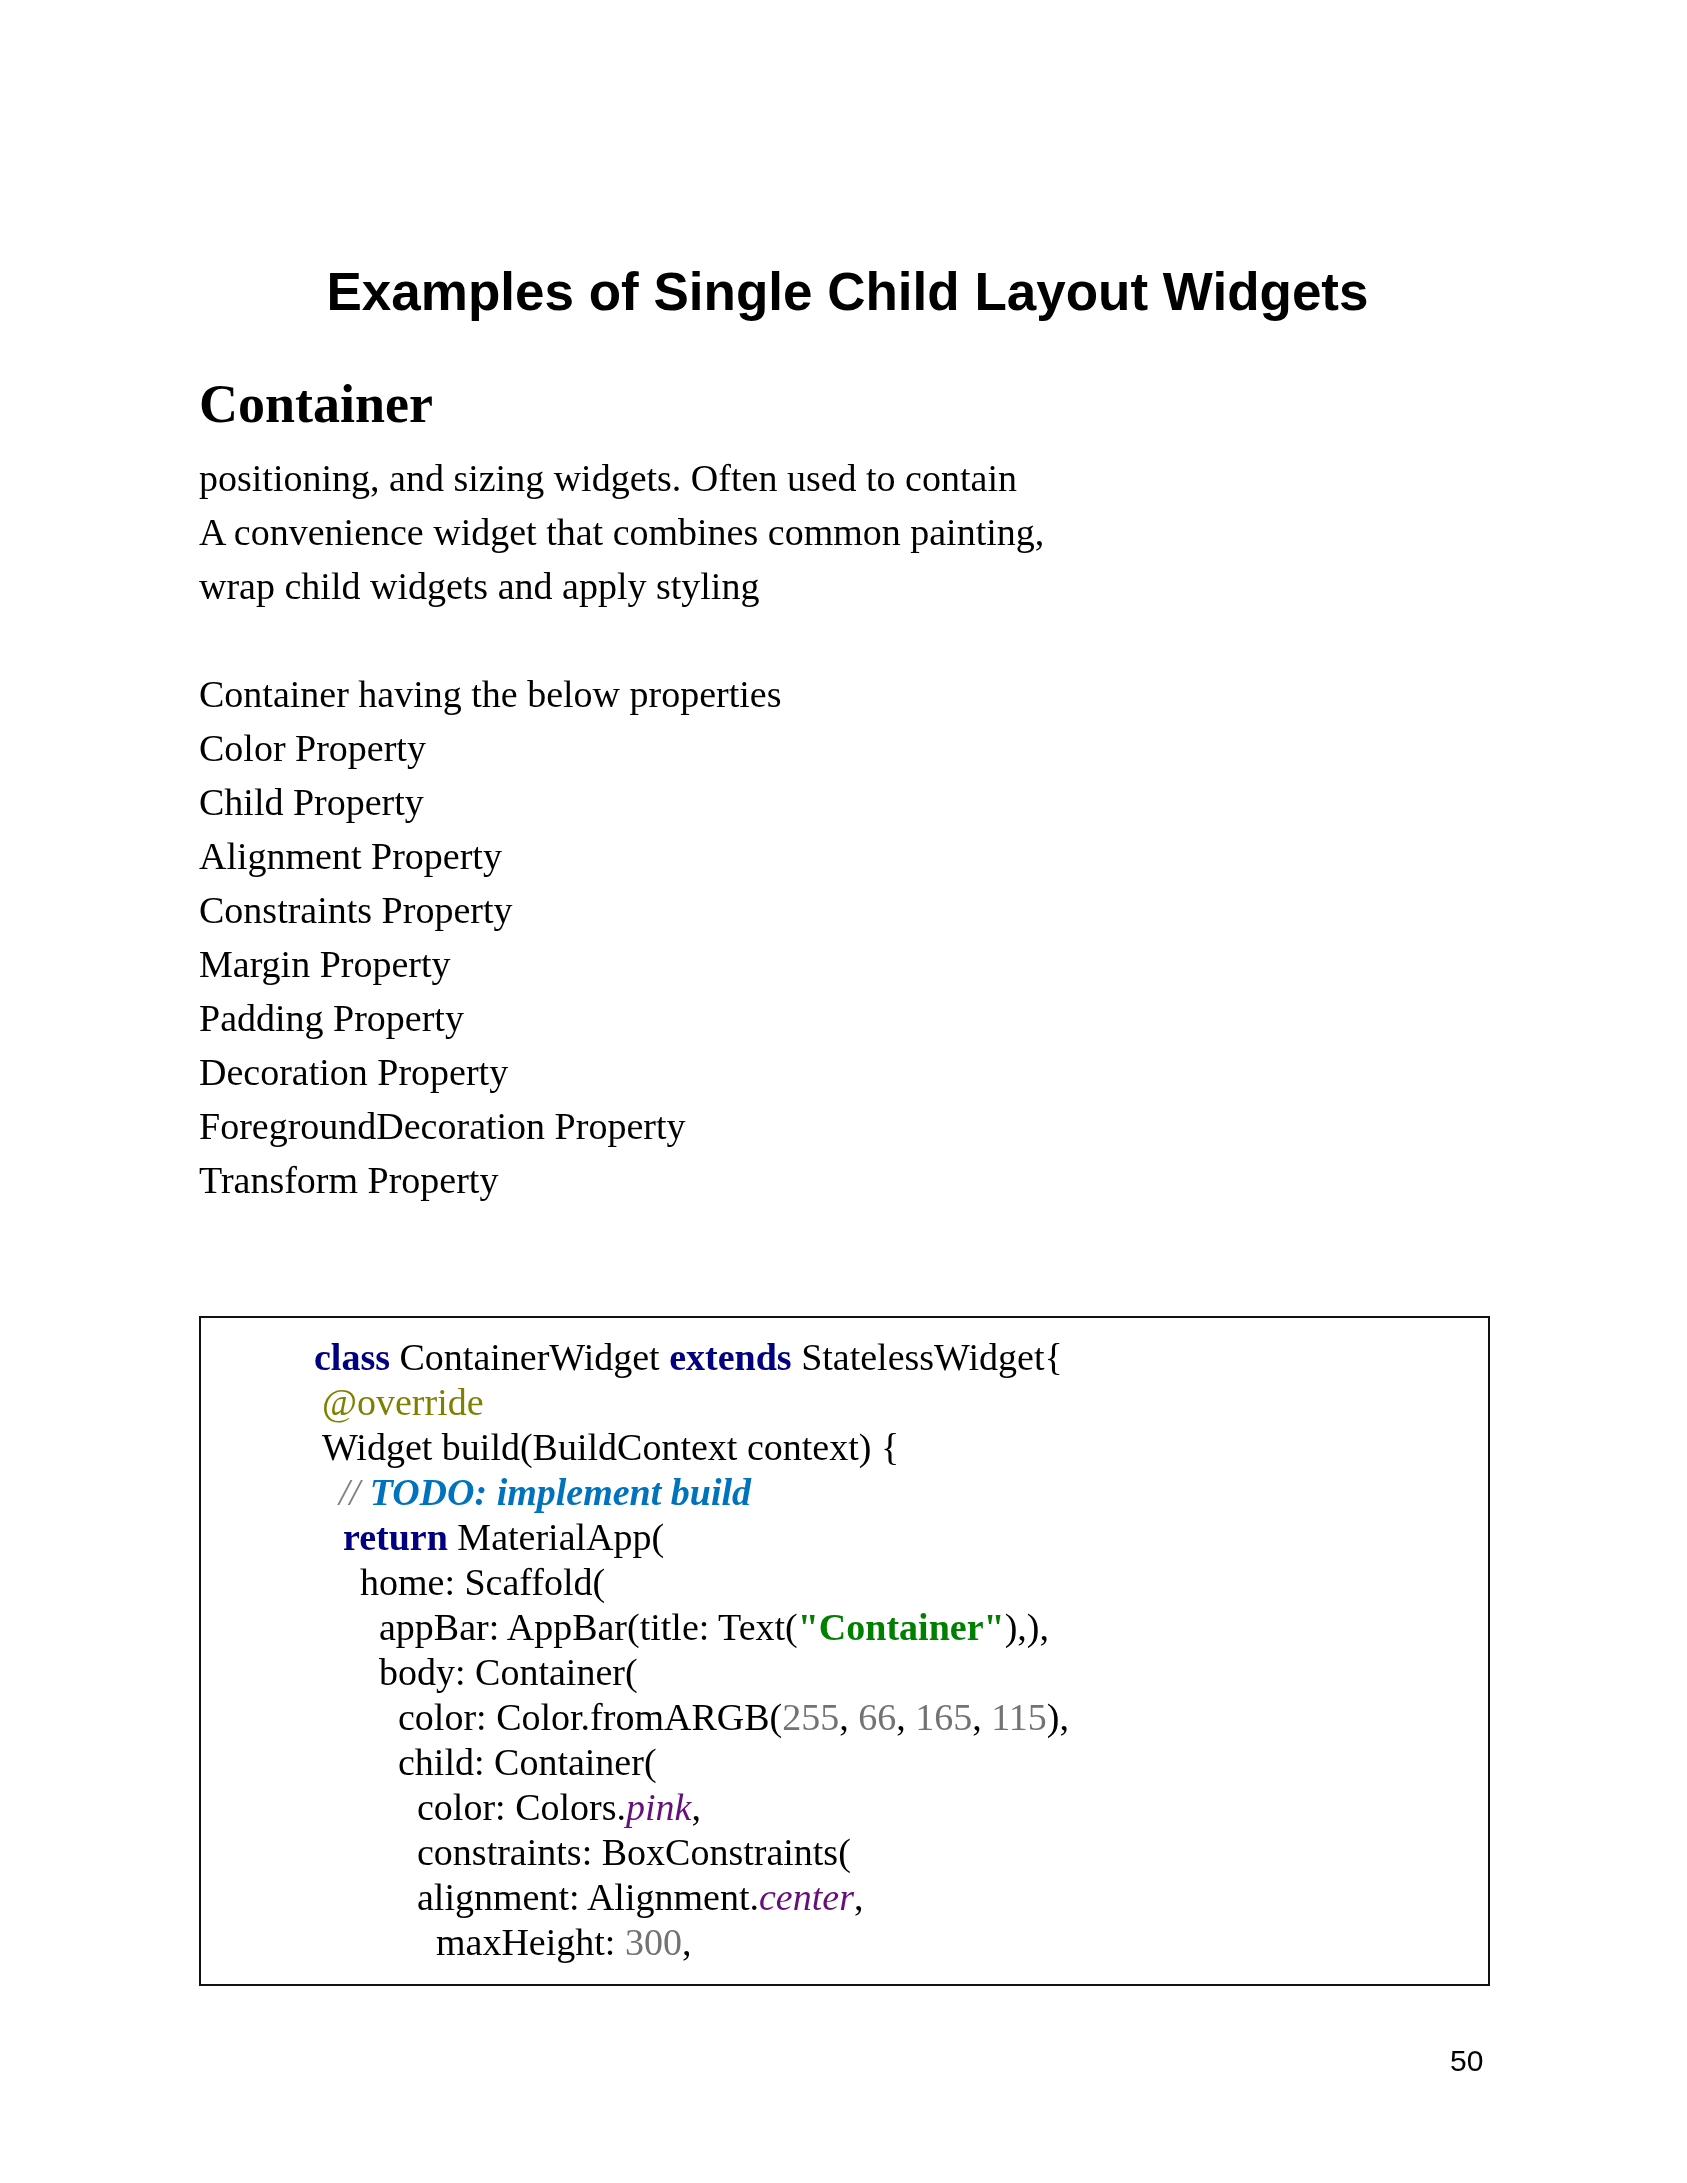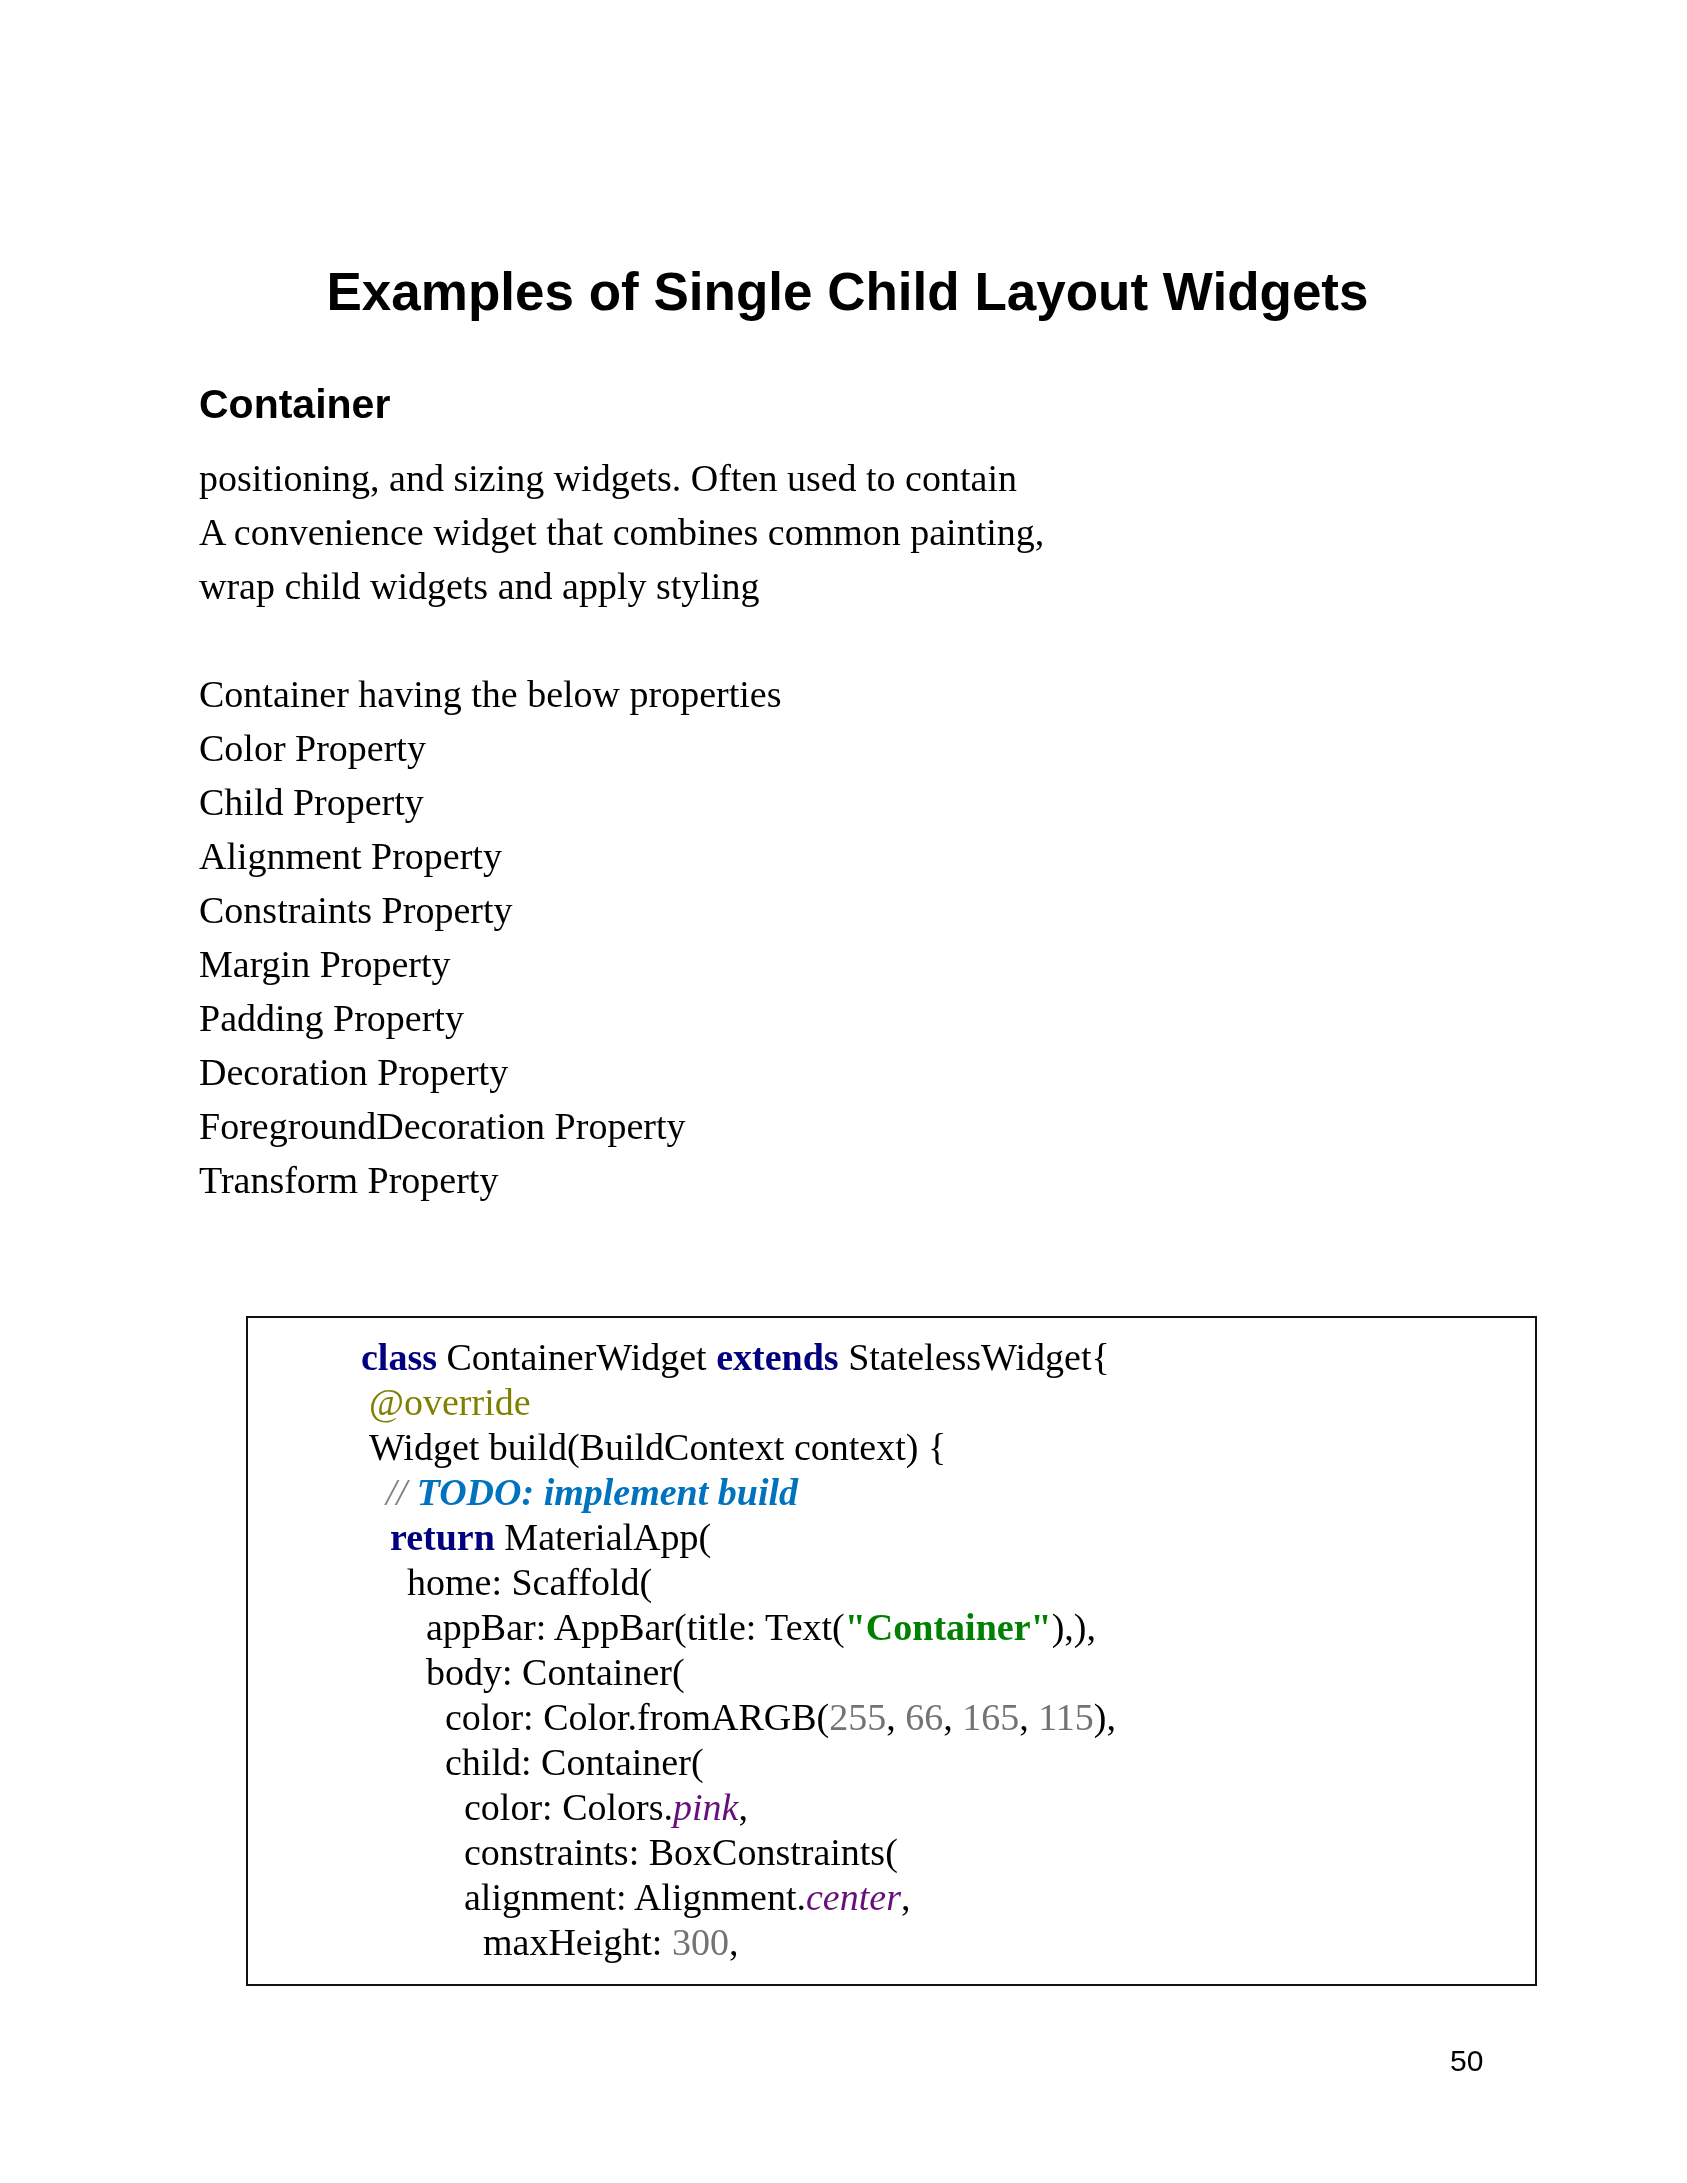--- a/index.html
+++ b/index.html
@@ -3,35 +3,35 @@
 <meta charset="utf-8">
 <style>
   html, body { margin:0; padding:0; background:#ffffff; }
   body { width:1687px; height:2183px; position:relative; overflow:hidden; color:#000; }
   .page-title {
     position:absolute; left:0; width:1687px; top:251px; text-align:center;
     font-family:"Liberation Sans", sans-serif; font-weight:bold; font-size:53px; line-height:74px;
   }
   .section-heading {
     position:absolute; left:199px; top:375px;
-    font-family:Liberation Sans, sans-serif; font-weight:bold; font-size:41px; line-height:58px;
+    font-family:Liberation Serif, serif; font-weight:bold; font-size:54px; line-height:58px;
   }
   .para {
     position:absolute; left:199px; top:451px; width:1071px;
     font-family:"Liberation Serif", serif; font-size:38px; line-height:54px;
   }
   .para div { white-space:nowrap; }
   .props {
     position:absolute; left:199px; top:667px;
     font-family:"Liberation Serif", serif; font-size:38px; line-height:54px;
   }
   .props div { white-space:nowrap; }
   .code-box {
     position:absolute; left:199px; top:1316px; width:1287px; height:666px;
-    border:2.5px solid #111; background:#fff; box-sizing:content-box;margin-left:47px;
+    border:2.5px solid #111; background:#fff; box-sizing:content-box;
   }
   .code {
     position:absolute; left:0; top:16.5px;
     font-family:"Liberation Serif", serif; font-size:38px; line-height:45px;
   }
   .code .ln { white-space:pre; position:relative; }
   .kw { color:#000080; font-weight:bold; }
   .anno { color:#808000; }
   .cm-slash { color:#808080; font-style:italic; }
   .cm { color:#0073BF; font-weight:bold; font-style:italic; }

